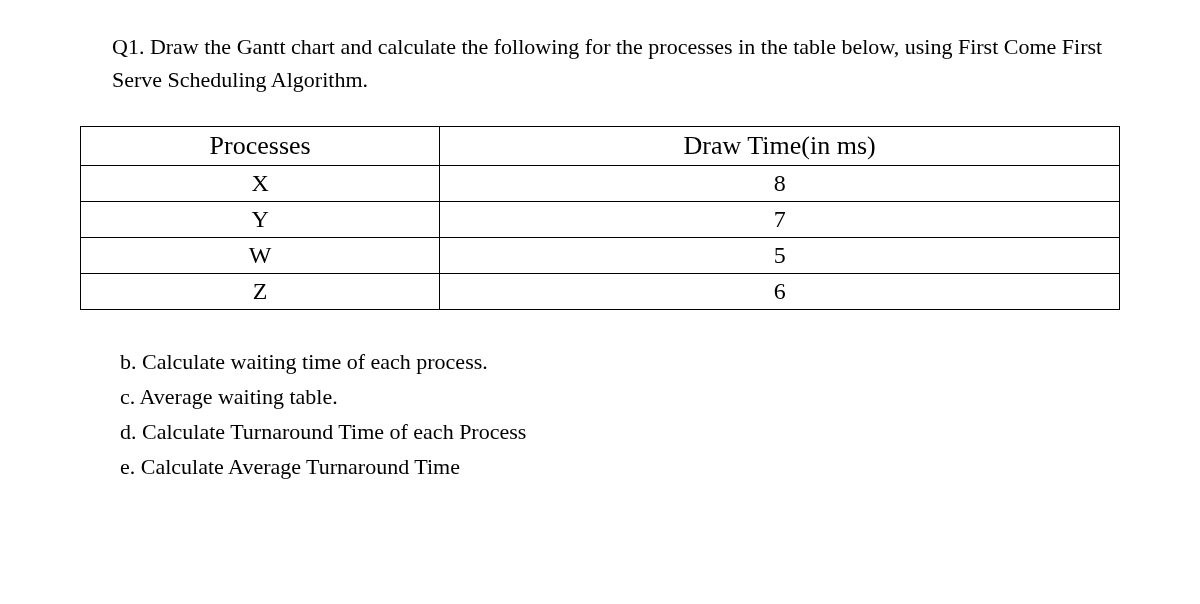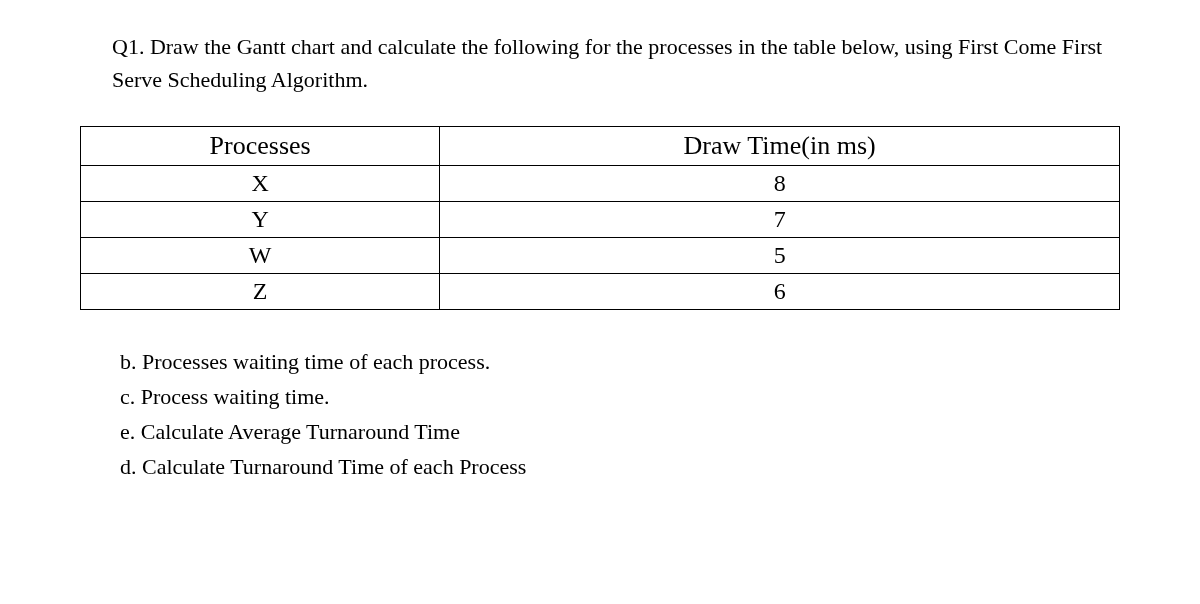--- a/index.html
+++ b/index.html
@@ -71,17 +71,17 @@
       <td>5</td>
     </tr>
     <tr>
       <td>Z</td>
       <td>6</td>
     </tr>
   </tbody>
 </table>
 
 <div class="sub-questions">
-  <div>b. Processes waiting time of each process.</div>
-  <div>c. Process waiting time.</div>
+  <div>b. Calculate waiting time of each process.</div>
+  <div>c. Average waiting table.</div>
+  <div>d. Calculate Turnaround Time of each Process</div>
   <div>e. Calculate Average Turnaround Time</div>
-  <div>d. Calculate Turnaround Time of each Process</div>
 </div>
 
 </body></html>

